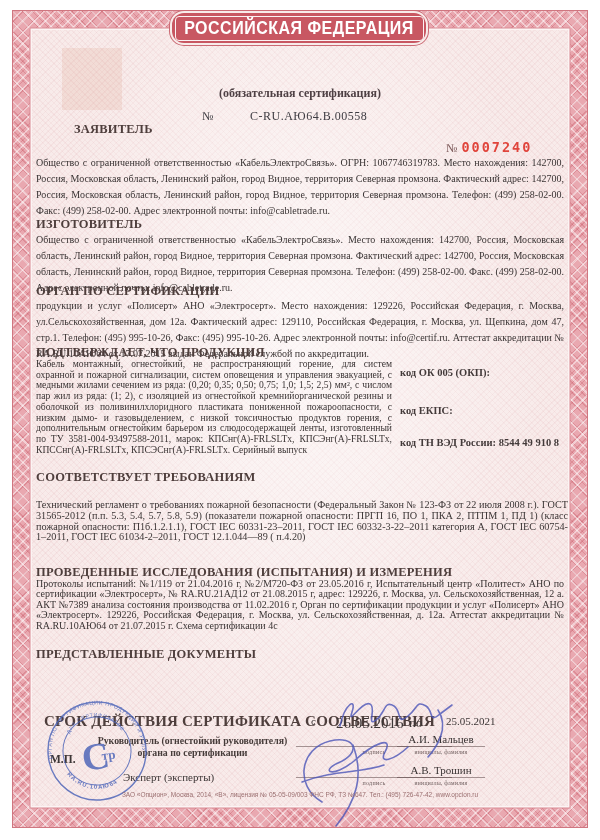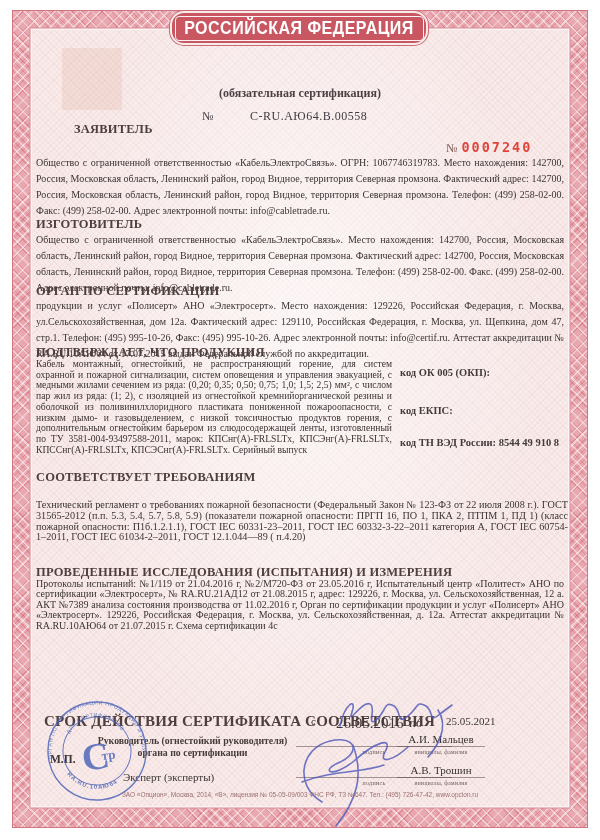--- a/index.html
+++ b/index.html
@@ -84,20 +84,21 @@
   <div class="abs code" style="left:400px;top:367px;"><span>код ОК 005 (ОКП):</span> <span></span></div>
   <div class="abs code" style="left:400px;top:405px;"><span>код ЕКПС:</span> <span></span></div>
   <div class="abs code" style="left:400px;top:437px;"><span>код ТН ВЭД России:</span> <span>8544 49 910 8</span></div>
 
   <div class="abs h" style="left:36px;top:470px;">СООТВЕТСТВУЕТ ТРЕБОВАНИЯМ</div>
   <div class="abs p" style="left:36px;top:500px;width:532px;font-size:10.2px;line-height:10.8px;">Технический регламент о требованиях пожарной безопасности (Федеральный Закон № 123-ФЗ от 22 июля 2008 г.). ГОСТ 31565-2012 (п.п. 5.3, 5.4, 5.7, 5.8, 5.9) (показатели пожарной опасности: ПРГП 16, ПО 1, ПКА 2, ПТПМ 1, ПД 1) (класс пожарной опасности: П1б.1.2.1.1), ГОСТ IEC 60331-23–2011, ГОСТ IEC 60332-3-22–2011 категория А, ГОСТ IEC 60754-1–2011, ГОСТ IEC 61034-2–2011, ГОСТ 12.1.044—89 ( п.4.20)</div>
 
   <div class="abs h" style="left:36px;top:565px;">ПРОВЕДЕННЫЕ ИССЛЕДОВАНИЯ (ИСПЫТАНИЯ) И ИЗМЕРЕНИЯ</div>
   <div class="abs p" style="left:36px;top:579px;width:528px;line-height:10.4px;">Протоколы испытаний: №1/119 от 21.04.2016 г, №2/М720-ФЗ от 23.05.2016 г, Испытательный центр «Политест» АНО по сертификации «Электросерт»,  № RA.RU.21АД12 от 21.08.2015 г, адрес: 129226, г. Москва, ул. Сельскохозяйственная, 12 а. АКТ №7389 анализа состояния производства от 11.02.2016 г, Орган по сертификации продукции и услуг «Полисерт» АНО «Электросерт». 129226, Российская Федерация, г. Москва, ул. Сельскохозяйственная, д. 12а. Аттестат аккредитации № RA.RU.10АЮ64 от 21.07.2015 г. Схема сертификации 4с</div>
 
+  <div class="abs h" style="left:36px;top:647px;">ПРЕДСТАВЛЕННЫЕ ДОКУМЕНТЫ</div>
 
   <div class="abs h" style="left:44px;top:713px;font-size:15px;">СРОК ДЕЙСТВИЯ СЕРТИФИКАТА СООТВЕТСТВИЯ</div>
   <div class="abs" style="left:311px;top:715px;font-size:11px;">с</div>
   <div class="abs" style="left:336px;top:715px;font-size:15px;">26.05.2016</div>
   <div class="abs" style="left:409px;top:715px;font-size:13px;">по</div>
   <div class="abs" style="left:446px;top:715px;font-size:11px;">25.05.2021</div>
 
   <div class="abs small-role" style="left:85px;top:735px;width:215px;">Руководитель (огнестойкий руководителя)</div>
   <div class="abs small-role" style="left:85px;top:747px;width:215px;">органа по сертификации</div>
 

